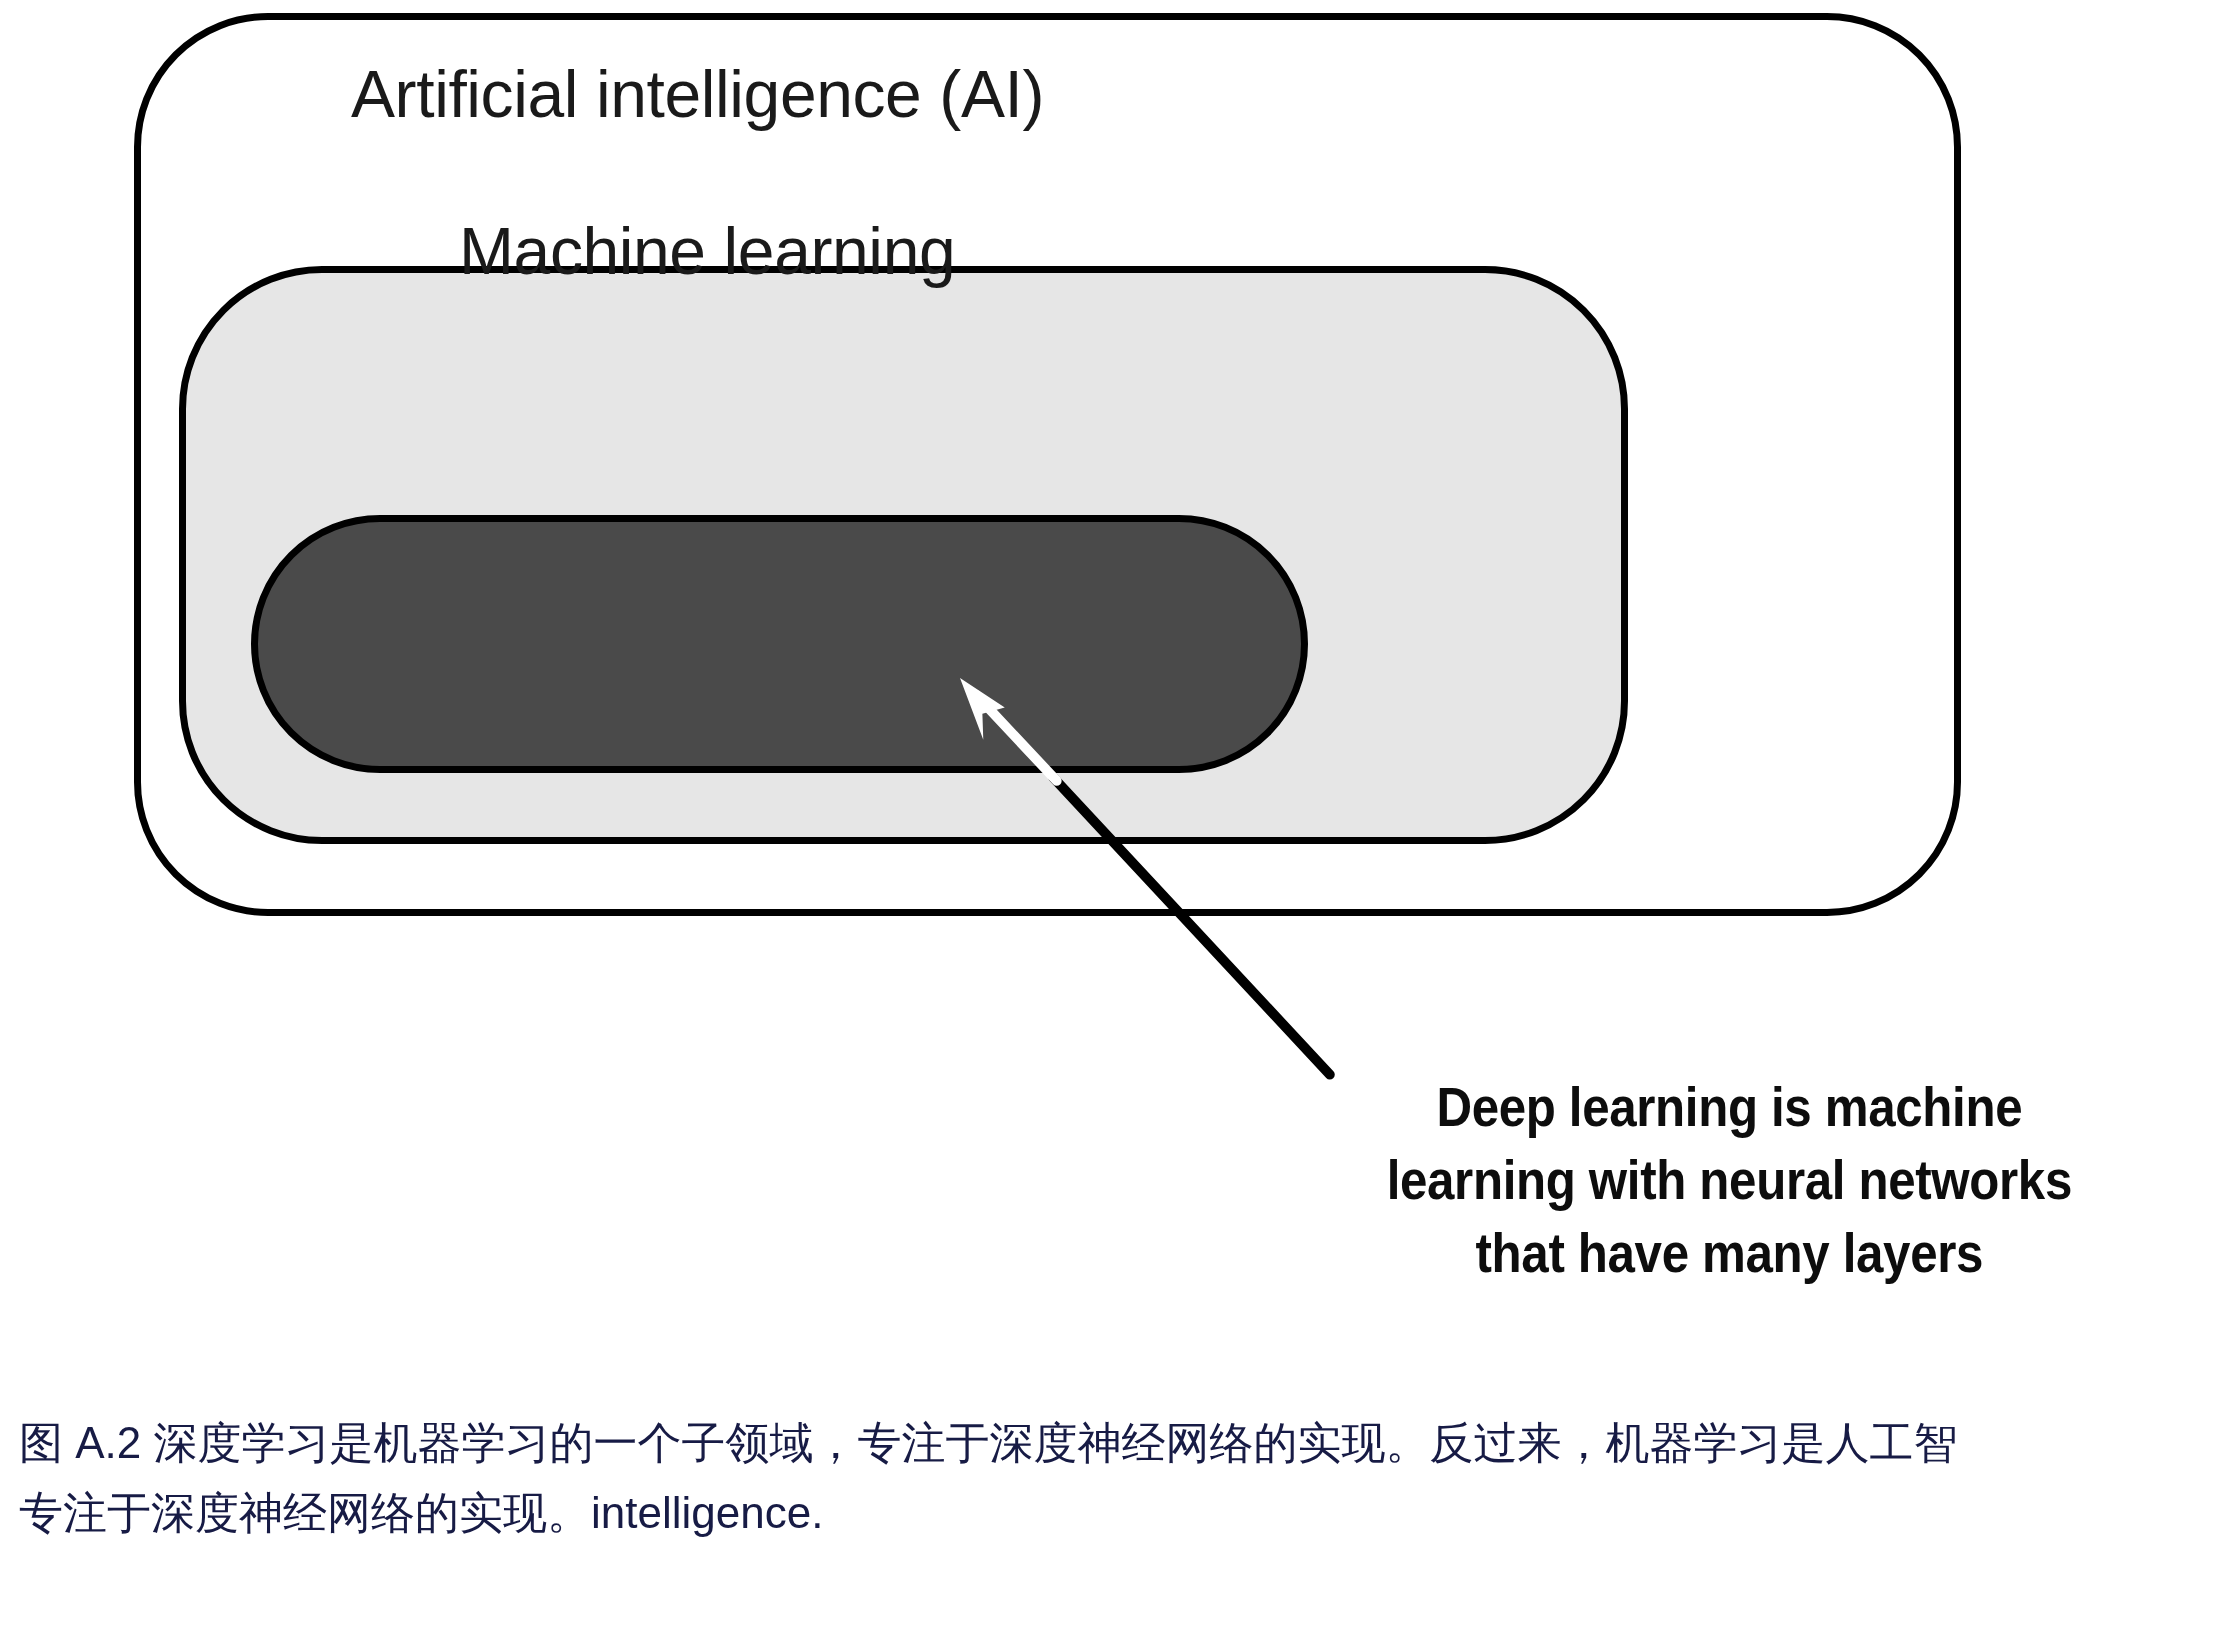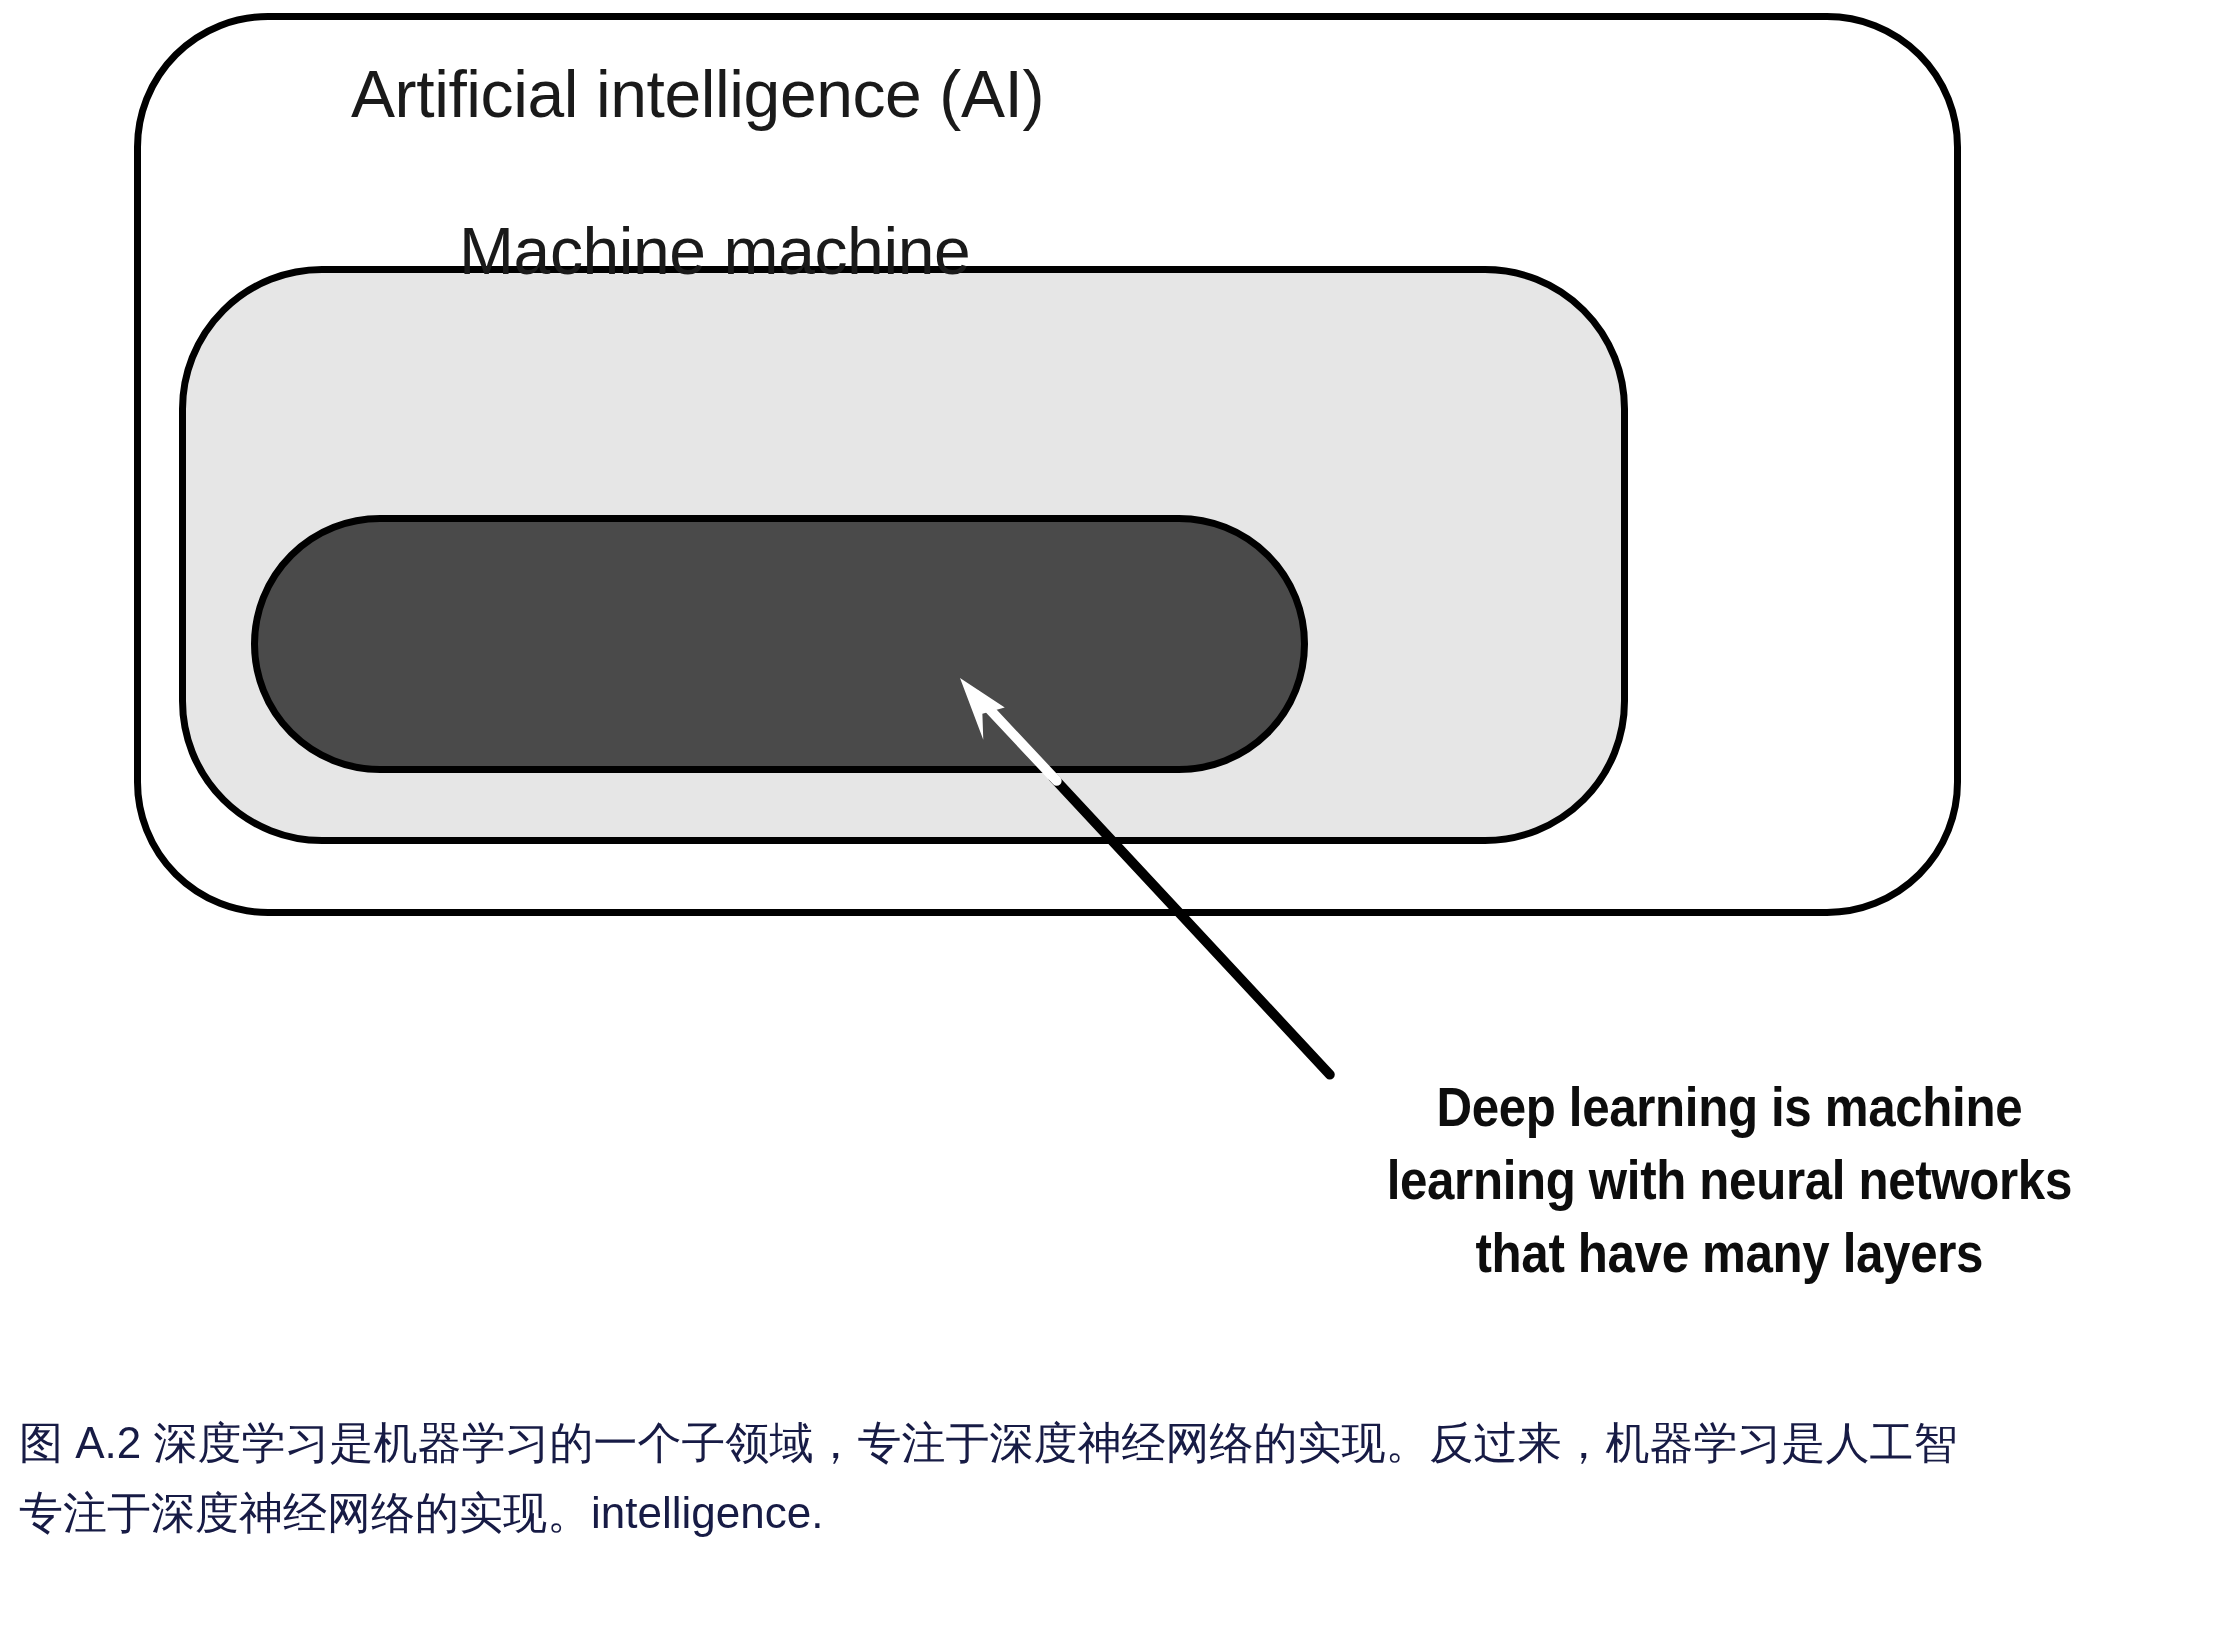--- a/index.html
+++ b/index.html
@@ -141,21 +141,21 @@
 <body>
 
 <div id="figure-stage">
 
   <div class="concept-box" id="ai-box"></div>
   <div class="concept-box" id="ml-box"></div>
   <div class="concept-box" id="dl-box"></div>
 
   <span class="box-label" id="ai-label">Artificial intelligence (AI)</span>
 
-  <span class="box-label" id="ml-label">Machine machine</span>
+  <span class="box-label" id="ml-label">Machine learning</span>
 
 
   <svg id="annotation-arrow" viewBox="0 0 2498 1560">
 
     <line x1="1485" y1="1200" x2="1176" y2="868" stroke="#000000" stroke-width="11" stroke-linecap="round"></line>
 
     <line x1="1180" y1="872" x2="1090" y2="776" stroke="#ffffff" stroke-width="11" stroke-linecap="round"></line>
 
     <polygon points="1072,757 1122,790 1097,797 1098,826" fill="#ffffff"></polygon>
   </svg>

